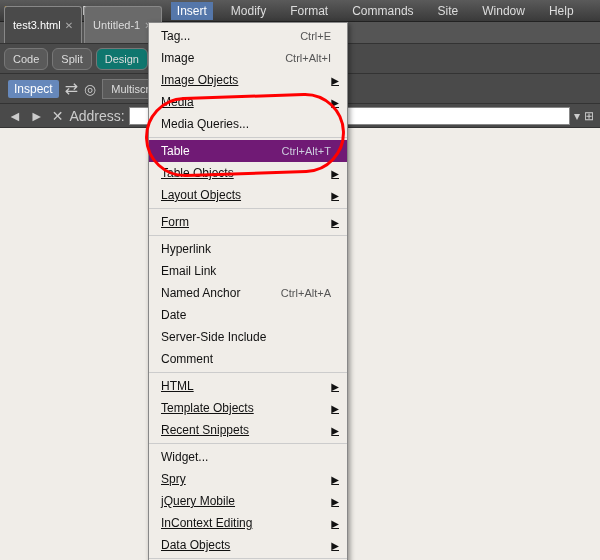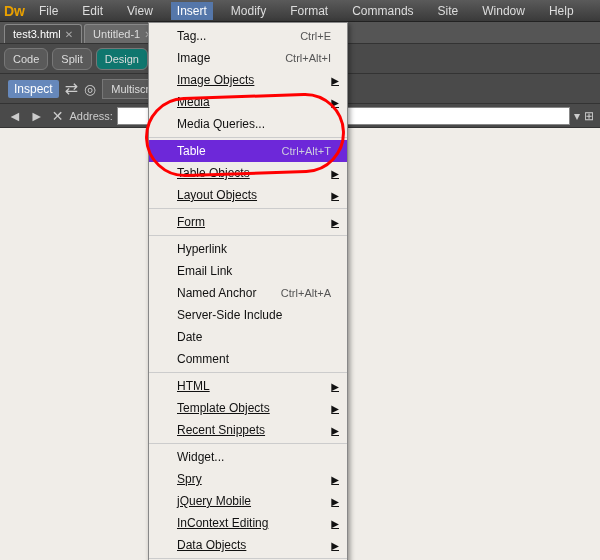--- a/index.html
+++ b/index.html
@@ -52,21 +52,21 @@
       height: 22px;
       background: #555;
       display: flex;
       align-items: flex-end;
       padding: 0 4px;
       border-bottom: 1px solid #333;
     }
     .tab {
       background: #6a6a6a;
       color: #ddd;
-      padding: 3px 8px;
+      padding: 12px 8px;
       font-size: 11px;
       border-top: 1px solid #888;
       border-left: 1px solid #888;
       border-right: 1px solid #888;
       border-radius: 3px 3px 0 0;
       display: flex;
       align-items: center;
       gap: 4px;
       cursor: pointer;
       margin-right: 2px;
@@ -135,21 +135,21 @@
       height: 24px;
       background: #4a4a4a;
       display: flex;
       align-items: center;
       padding: 0 6px;
       border-bottom: 1px solid #333;
       gap: 4px;
     }
     .address-label {
       color: #ccc;
-      font-size: 11px;
+      font-size: 14px;
     }
     .address-input {
       flex: 1;
       height: 18px;
       background: white;
       border: 1px solid #888;
       padding: 0 4px;
       font-size: 11px;
     }
     .nav-btn {
@@ -185,31 +185,31 @@
       border: 1px solid #888;
       box-shadow: 2px 2px 5px rgba(0,0,0,0.4);
       z-index: 200;
       pointer-events: auto;
     }
     .menu-section {
       border-bottom: 1px solid #ccc;
       padding: 2px 0;
     }
     .dropdown-item {
-      padding: 4px 16px 4px 28px;
+      padding: 4px 16px 4px 12px;
       font-size: 12px;
       color: #111;
       cursor: pointer;
       display: flex;
       justify-content: space-between;
       align-items: center;
       white-space: nowrap;
     }
     .dropdown-item.highlighted {
-      background: #6d28d9;
+      background: #701a75;
       color: white;
     }
     .dropdown-item .shortcut {
       color: #555;
       font-size: 11px;
       margin-left: 20px;
     }
     .dropdown-item.highlighted .shortcut {
       color: #ccd;
     }
@@ -348,24 +348,24 @@
         <span>Hyperlink</span>
       </div>
       <div class="dropdown-item">
         <span>Email Link</span>
       </div>
       <div class="dropdown-item">
         <span>Named Anchor</span>
         <span class="shortcut">Ctrl+Alt+A</span>
       </div>
       <div class="dropdown-item">
+        <span>Date</span>
+      </div>
+      <div class="dropdown-item">
         <span>Server-Side Include</span>
-      </div>
-      <div class="dropdown-item">
-        <span>Date</span>
       </div>
       <div class="dropdown-item">
         <span>Comment</span>
       </div>
     </div>
 
     <div class="menu-section">
       <div class="dropdown-item has-sub">
         <span>HTML</span>
         <span class="arrow">▶</span>

